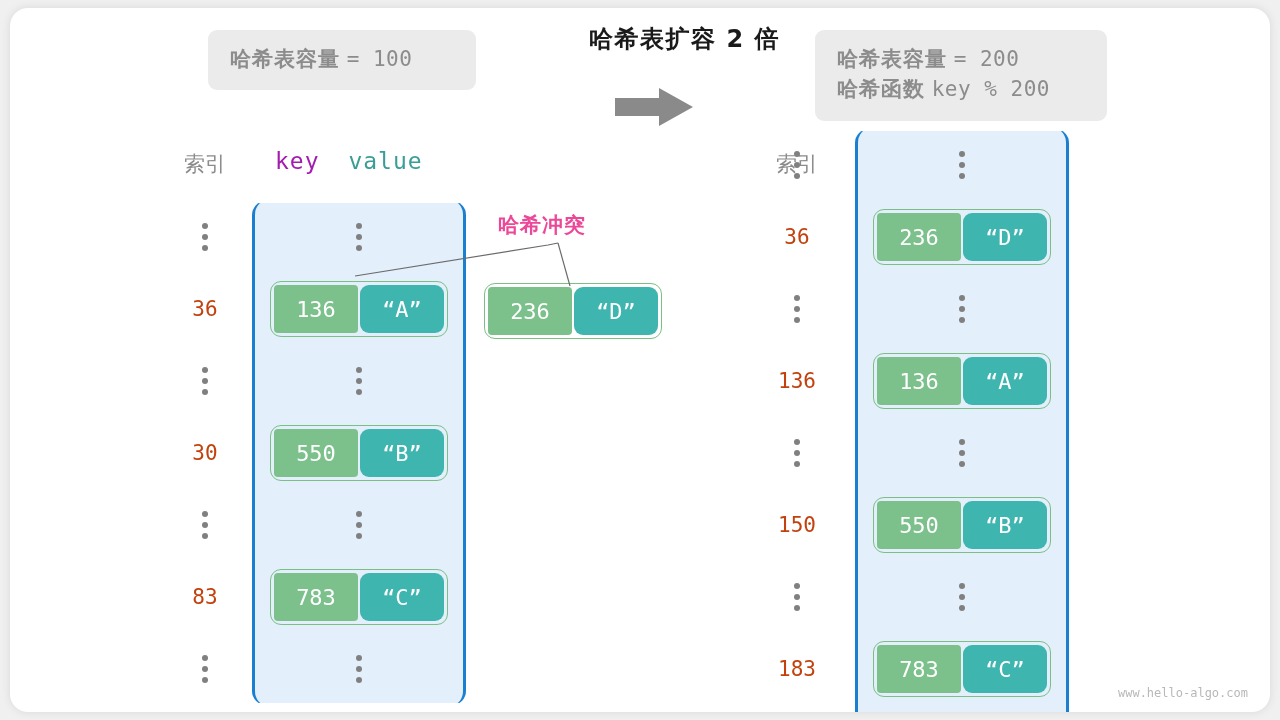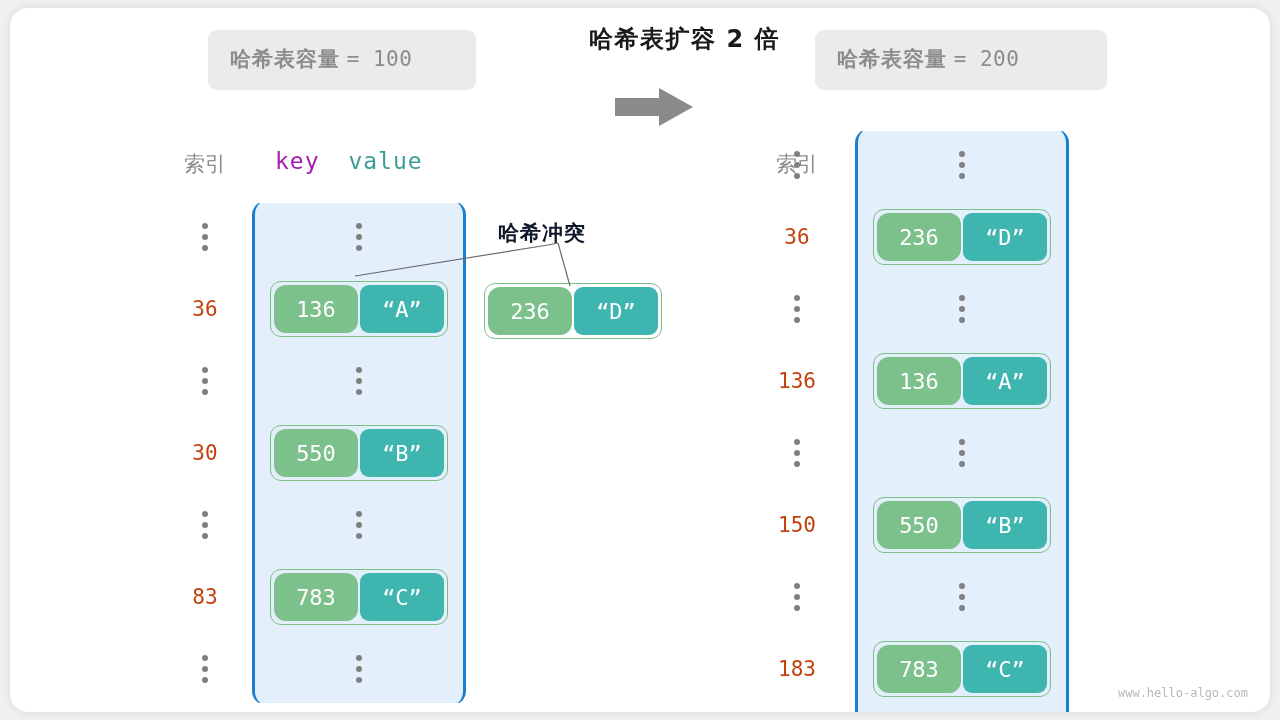--- a/index.html
+++ b/index.html
@@ -132,35 +132,34 @@
     background: transparent;
     gap: 2px;
   }
   .cell {
     display: flex; align-items: center; justify-content: center;
     color: #ffffff;
     font-size: 22px;
     font-family: "DejaVu Sans Mono", "Liberation Mono", monospace;
     height: 48px;
   }
-  .cell-key   { background: #7cc08c; border-radius: 12px; width: 84px; }
+  .cell-key   { background: #7cc08c; border-radius: 4px; width: 84px; }
   .cell-value { background: #3fb5b0; border-radius: 9px; width: 84px; }
 
   
   #collision-pair {
     position: absolute;
     left: 474px; top: 275px;
   }
   #collision-label {
     position: absolute;
     left: 488px; top: 203px;
     font-size: 21px; font-weight: bold;
-    color: #0f172a;
+    color: #ec4899;
     letter-spacing: 1px;
-    margin-top: 8px;
   }
   #leader-lines {
     position: absolute;
     left: 0; top: 0;
     width: 1260px; height: 704px;
     pointer-events: none;
   }
 
   
   #watermark {
@@ -184,20 +183,24 @@
 
   <div id="center-title">哈希表扩容 2 倍</div>
   <svg id="arrow" viewBox="0 0 78 42">
     <polygon points="0,12 44,12 44,2 78,21 44,40 44,30 0,30" fill="#8a8a8a"></polygon>
   </svg>
 
   <div class="info-box" id="info-right">
     <div class="info-line">
       <span class="info-label">哈希表容量</span>
       <span class="info-code">= 200</span>
+    </div>
+    <div class="info-line">
+      <span class="info-label">哈希函数</span>
+      <span class="info-code">key % 200</span>
     </div>
   </div>
 
   <div class="hdr-index" style="left:160px; top:142px; width:70px; text-align:center;">索引</div>
   <div class="hdr-kv" style="left:265px; top:140px;">
     <span class="kv-key">key</span>
     <span class="kv-value" style="margin-left:14px;">value</span>
   </div>
 
   <div class="hdr-index" style="left:752px; top:142px; width:70px; text-align:center;">索引</div>

